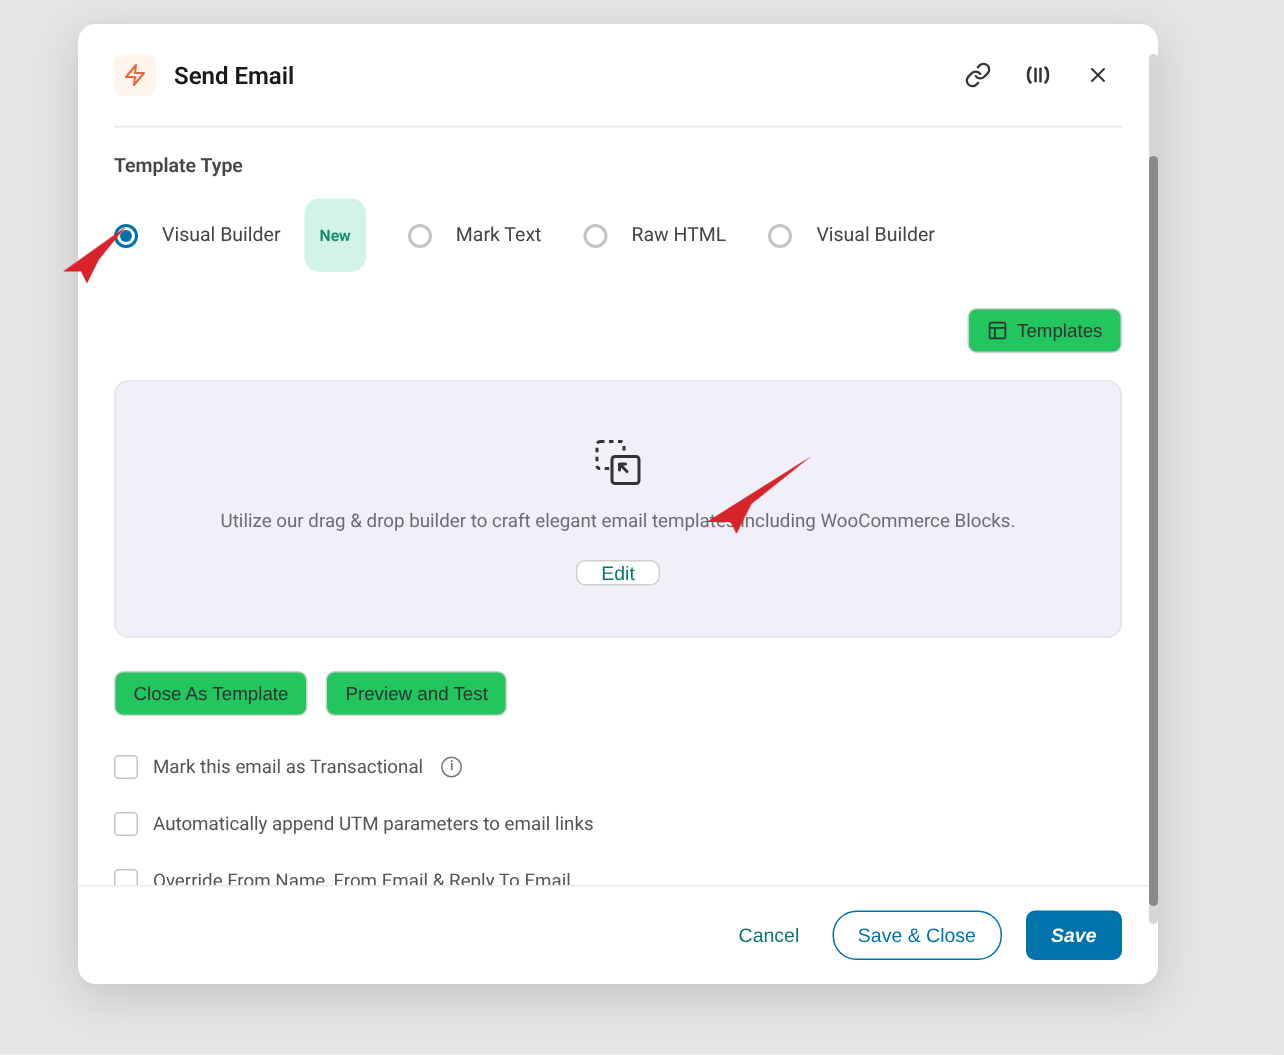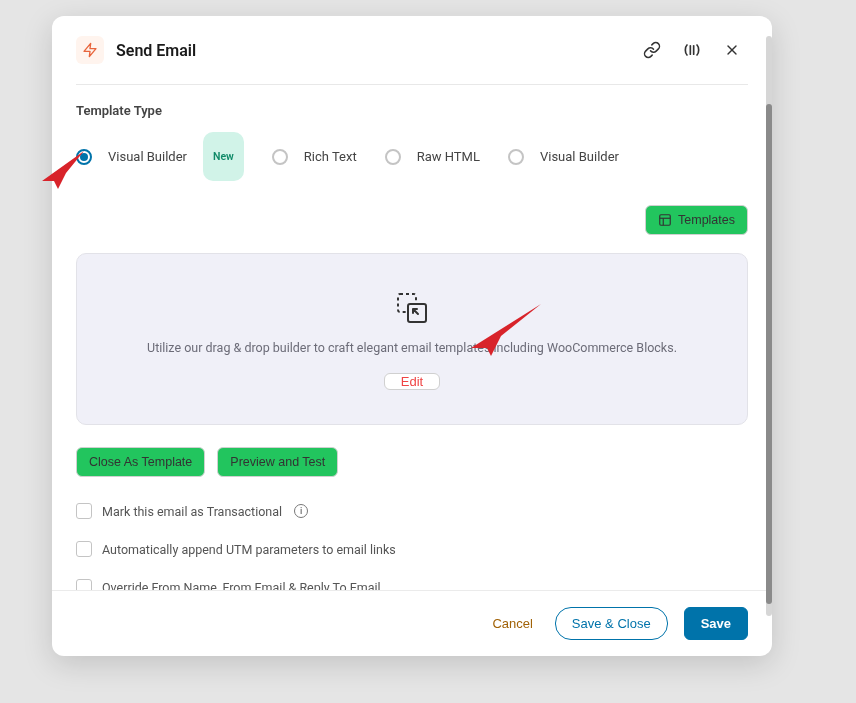--- a/index.html
+++ b/index.html
@@ -153,21 +153,21 @@
       color: #6c6c78;
       margin-bottom: 16px;
     }
     .edit-btn {
       border: 1px solid #d0d0d0;
       background: #fff;
       border-radius: 6px;
       padding: 0 16px;
       font-size: 13px;
       font-weight: 500;
-      color: #ef4444;
+      color: #0f766e;
       cursor: pointer;
     }
     .action-row {
       display: flex;
       gap: 12px;
       margin-bottom: 26px;
     }
     .checkbox-row {
       display: flex;
       align-items: center;
@@ -200,21 +200,21 @@
     .footer {
       border-top: 1px solid #ebebeb;
       padding: 16px 24px;
       display: flex;
       justify-content: flex-end;
       gap: 16px;
       align-items: center;
     }
     .footer-cancel {
       font-size: 13px;
-      color: #a16207;
+      color: #0f766e;
       cursor: pointer;
       background: none;
       border: none;
       padding: 8px 6px;
       text-align: right;
     }
     .footer-btn-outline {
       border: 1.5px solid #0073aa;
       color: #0073aa;
       background: #fff;
@@ -226,20 +226,21 @@
     }
     .footer-btn-primary {
       background: #0073aa;
       color: #fff;
       border: 1.5px solid #0073aa;
       border-radius: 6px;
       padding: 8px 16px;
       font-size: 13px;
       font-weight: 600;
       cursor: pointer;
+      font-style: italic;
     }
     .arrow {
       position: absolute;
       pointer-events: none;
     }
     .arrow svg { display: block; }
     .scrollbar-bg {
       position: absolute;
       top: 20px;
       right: 0;
@@ -300,21 +301,21 @@
     <div class="section-label">Template Type</div>
 
     <div class="radio-row">
       <div class="radio-item">
         <div class="radio selected"></div>
         <span class="radio-label">Visual Builder</span>
         <span class="badge">New</span>
       </div>
       <div class="radio-item">
         <div class="radio"></div>
-        <span class="radio-label">Rich Text</span>
+        <span class="radio-label">Mark Text</span>
       </div>
       <div class="radio-item">
         <div class="radio"></div>
         <span class="radio-label">Raw HTML</span>
       </div>
       <div class="radio-item">
         <div class="radio"></div>
         <span class="radio-label">Visual Builder</span>
       </div>
     </div>

